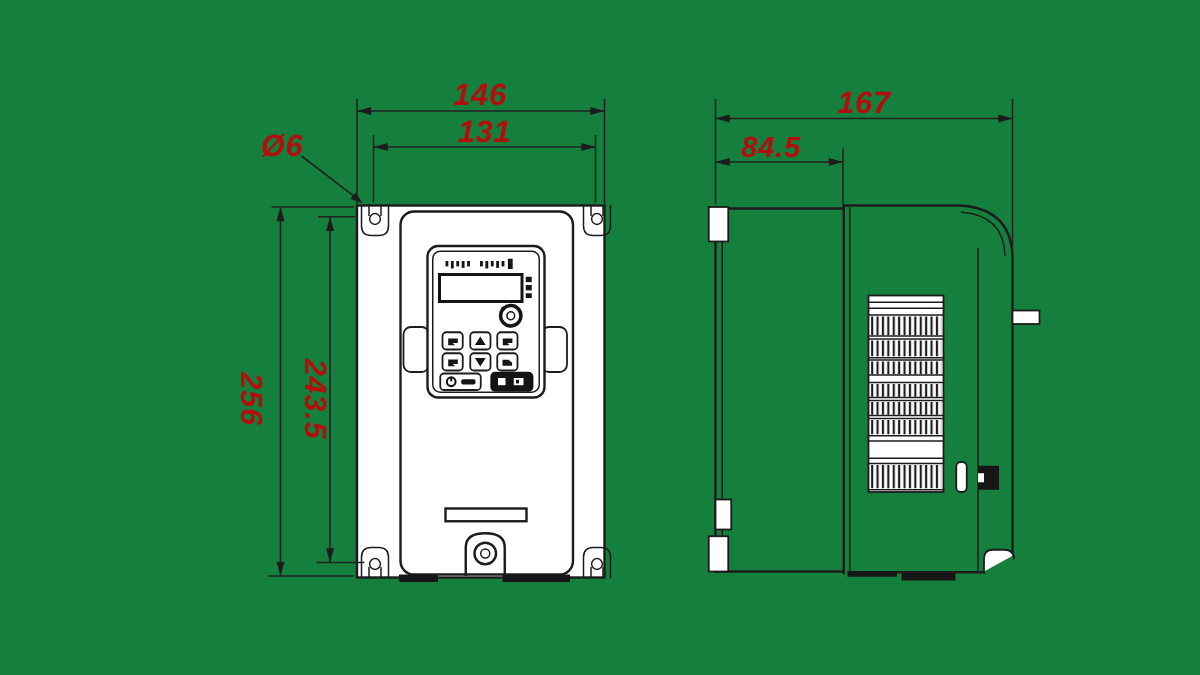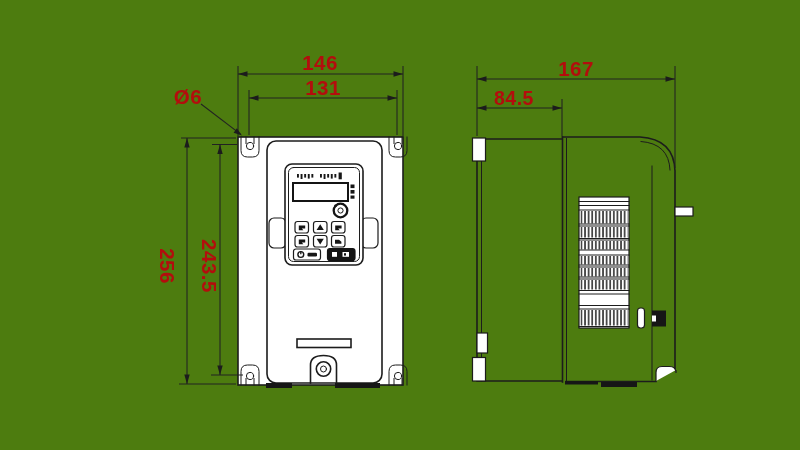--- a/index.html
+++ b/index.html
@@ -1,17 +1,17 @@
 <!DOCTYPE html>
 <html><head>
 <meta charset="utf-8">
 <style>
   html,body{margin:0;padding:0;background:#ffffff;}
-  #stage{position:relative;width:800px;height:450px;background:#4d7c0f;overflow:hidden;
-         font-family:"Liberation Sans",sans-serif;}
+  #stage{position:relative;width:800px;height:450px;background:#15803d;overflow:hidden;
+         font-family:"Liberation Sans",sans-serif;font-style:italic;}
   svg{position:absolute;left:0;top:0;}
   .obj{stroke:#1c1c1c;fill:none;stroke-width:1.6;stroke-linecap:square;}
   .obj-thin{stroke:#1c1c1c;fill:none;stroke-width:1;stroke-linecap:square;}
   .obj-fill{fill:#ffffff;stroke:#1c1c1c;stroke-width:1.6;}
   .obj-fill-thin{fill:#ffffff;stroke:#1c1c1c;stroke-width:1.2;}
   .dark{fill:#161616;stroke:none;}
   .dim{stroke:#222222;fill:none;stroke-width:1.05;}
   .arr{fill:#1c1c1c;stroke:none;}
   .dimtext{fill:#b30d0d;font-weight:bold;font-size:20.5px;letter-spacing:0.5px;}
   .dimtext-s{fill:#b30d0d;font-weight:bold;font-size:19.5px;letter-spacing:0.5px;}

